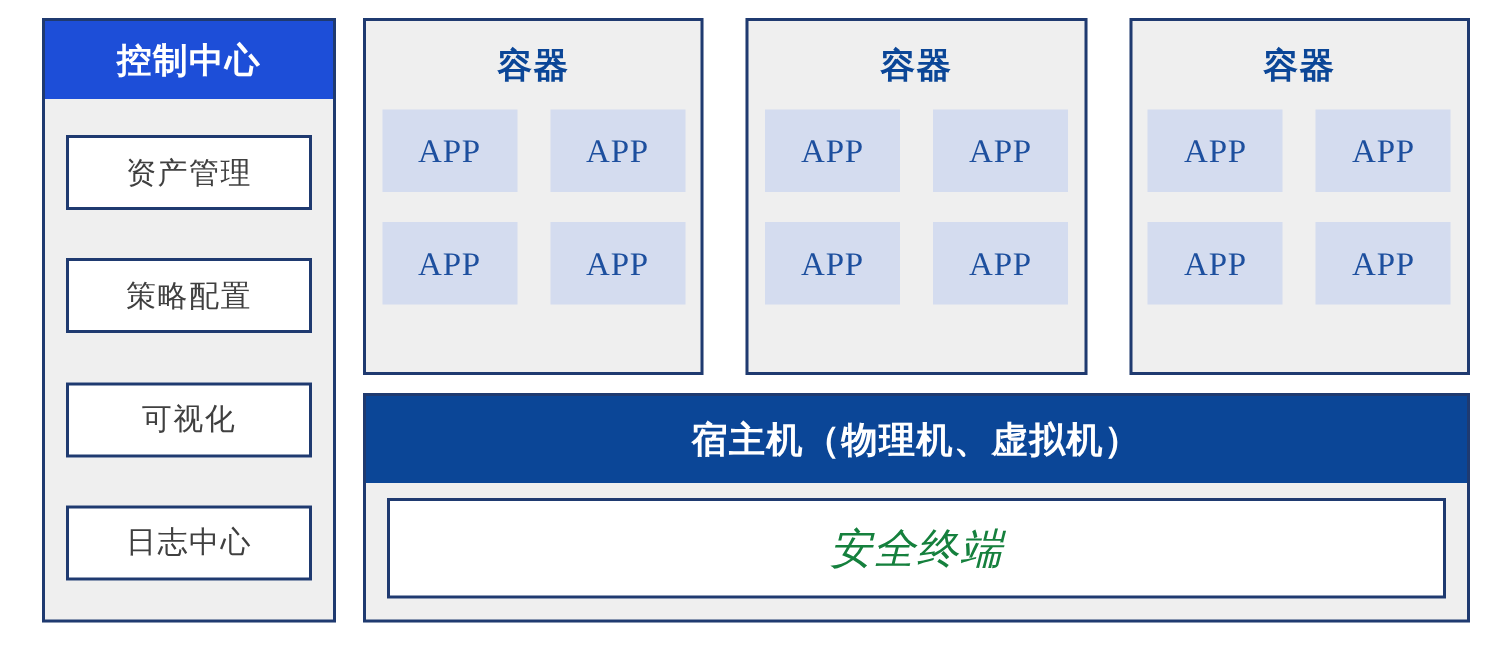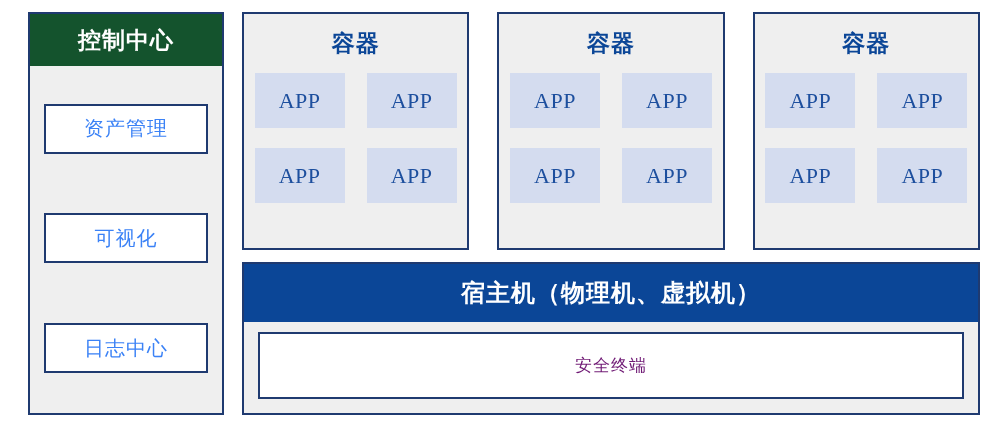--- a/index.html
+++ b/index.html
@@ -30,42 +30,42 @@
     height: 403px;
     border: 2px solid #1f3a70;
     background: #efefef;
     box-sizing: border-box;
     display: flex;
     flex-direction: column;
   }
   .control-header {
     height: 52px;
     flex: 0 0 52px;
-    background: #14532d;
+    background: #1d4ed8;
     color: #ffffff;
     font-size: 23px;
     font-weight: bold;
     letter-spacing: 1px;
     display: flex;
     align-items: center;
     justify-content: center;
   }
   .control-items {
     flex: 1 1 auto;
     display: flex;
     flex-direction: column;
     justify-content: space-around;
     padding: 8px 14px 10px 14px;
     box-sizing: border-box;
   }
   .control-item {
     height: 50px;
     background: #ffffff;
     border: 2px solid #1f3a70;
-    color: #3b82f6;
+    color: #404040;
     font-size: 20px;
     letter-spacing: 1px;
     display: flex;
     align-items: center;
     justify-content: center;
     box-sizing: border-box;
   }
 
   
   .right-stack {
@@ -143,39 +143,43 @@
     align-items: center;
     justify-content: center;
     padding: 10px 14px 14px 14px;
     box-sizing: border-box;
   }
   .security-terminal {
     width: 100%;
     height: 100%;
     background: #ffffff;
     border: 2px solid #1f3a70;
-    color: #701a75;
-    font-size: 17px;
-    letter-spacing: 1px;
-    display: flex;
-    align-items: center;
-    justify-content: center;
-    box-sizing: border-box;
+    color: #15803d;
+    font-size: 28px;
+    letter-spacing: 1px;
+    display: flex;
+    align-items: center;
+    justify-content: center;
+    box-sizing: border-box;
+    font-style: italic;
   }
 </style>
 </head>
 <body>
 
 <div class="canvas">
 
   <div class="control-panel">
     <div class="control-header">控制中心</div>
     <div class="control-items">
       <div class="control-item">
         <span>资产管理</span>
+      </div>
+      <div class="control-item">
+        <span>策略配置</span>
       </div>
       <div class="control-item">
         <span>可视化</span>
       </div>
       <div class="control-item">
         <span>日志中心</span>
       </div>
     </div>
   </div>
 

